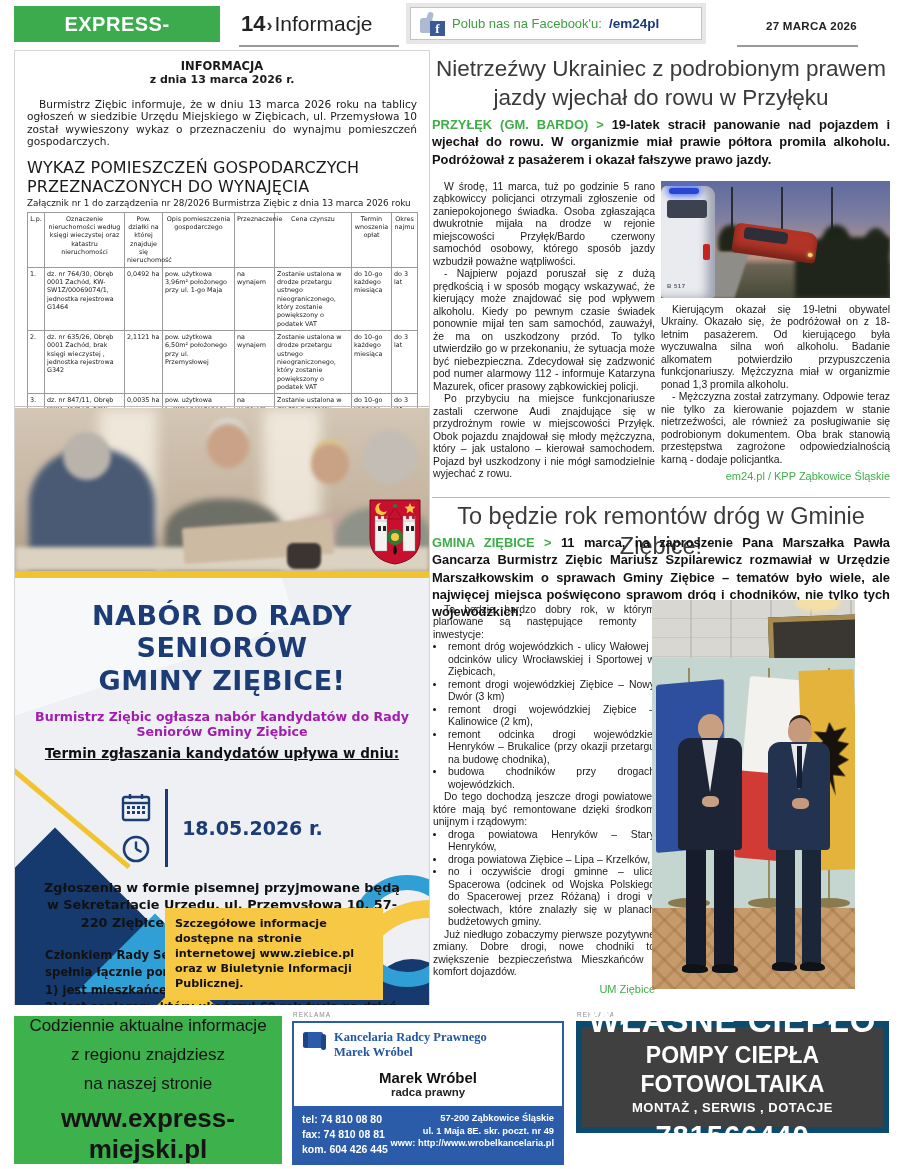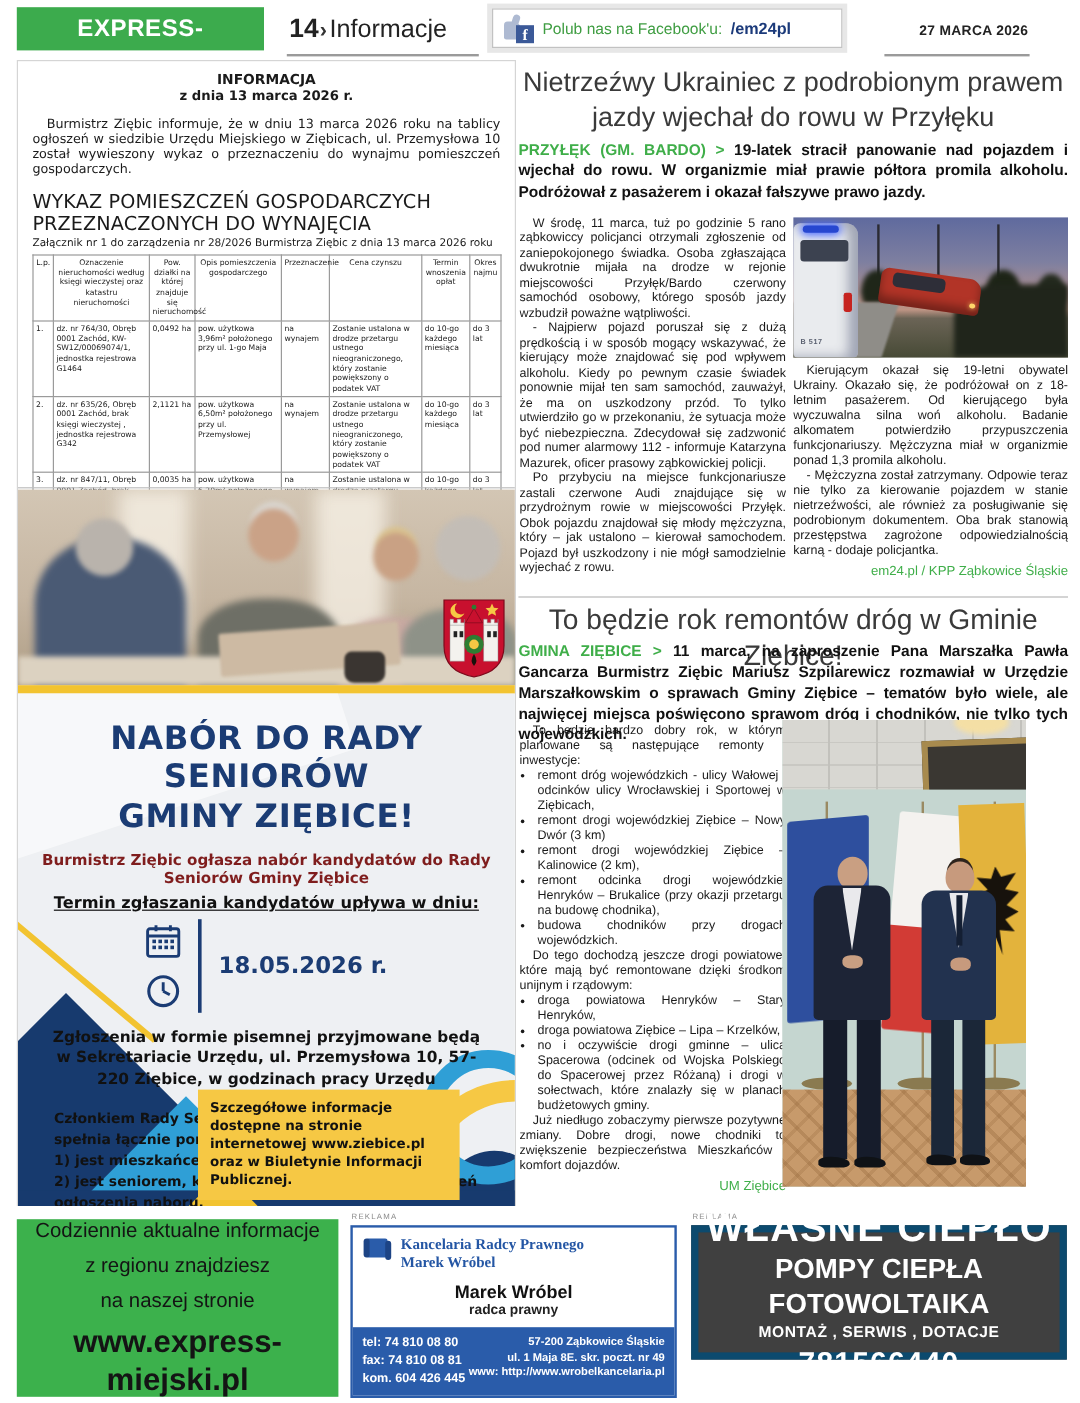--- a/index.html
+++ b/index.html
@@ -57,23 +57,23 @@
   .herb { position:absolute; right:8px; bottom:6px; width:52px; height:66px; z-index:3; }
 
   .yellow-strip { position:absolute; left:0; top:520px; width:100%; height:7px; background:#f2c330; }
 
   
   .promo { position:absolute; left:0; top:527px; width:100%; height:427px; background:#eef0f3; overflow:hidden;
            font-family:"DejaVu Sans", sans-serif; }
   .promo .z { position:relative; z-index:2; }
   .deco { position:absolute; z-index:1; }
   .promo-title { margin-top:22px; text-align:center; color:#1b3c74; font-weight:bold; font-size:27px; line-height:1.2; letter-spacing:.5px; }
-  .promo-sub { margin-top:12px; text-align:center; font-weight:bold; font-size:12.6px; color:#7f1d1d; }
+  .promo-sub { margin-top:12px; text-align:center; font-weight:bold; font-size:12.6px; color:#a21caf; }
   .promo-deadline { margin-top:6px; text-align:center; font-weight:bold; font-size:13.5px; color:#111; text-decoration:underline; }
-  .promo-when { margin-top:5px; display:flex; justify-content:center; align-items:center; gap:14px; }
+  .promo-when { margin-top:28px; display:flex; justify-content:center; align-items:center; gap:14px; }
   .when-icons { display:flex; flex-direction:column; gap:12px; align-items:center; }
   .when-div { width:3px; height:78px; background:#1b3c74; }
   .when-texts { display:flex; flex-direction:column; gap:18px; }
   .when-texts div { color:#1b3c74; font-weight:bold; font-size:19px; }
   .promo-submit { margin-top:12px; text-align:center; font-weight:bold; font-size:12.8px; line-height:1.35; color:#111; padding:0 28px; }
   .promo-cond { margin-top:16px; padding:0 30px; font-weight:bold; font-size:11.6px; line-height:1.5; color:#111; }
   .promo-infobox { position:absolute; left:150px; top:330px; width:218px; background:#f6c844; padding:8px 10px;
                    font-weight:bold; font-size:11.2px; line-height:1.35; color:#111; z-index:2; }
   .d-yline { left:-36px; top:232px; width:170px; height:5px; background:#f2c330; transform:rotate(40deg); }
   .d-navy { left:-70px; bottom:-88px; width:220px; height:220px; background:#173a6e; transform:rotate(45deg); }
@@ -175,21 +175,21 @@
                 display:flex; justify-content:space-between; padding:6px 8px; }
   .kanc-strip .cl { font-size:10.5px; font-weight:bold; line-height:1.45; }
   .kanc-strip .cr { font-size:9.3px; font-weight:bold; line-height:1.35; text-align:right; }
   .scroll-ic { width:26px; height:22px; flex:0 0 auto; }
   .ad-red { position:absolute; left:576px; top:1021px; width:313px; height:112px; background:#404040; border:6px solid #0c4a6e;
             display:flex; flex-direction:column; align-items:center; justify-content:center; gap:2px; color:#fff; font-weight:bold; }
   .ad-red .r1 { font-size:33px; letter-spacing:1px; }
   .ad-red .r2 { font-size:23px; }
   .ad-red .r3 { font-size:23px; }
   .ad-red .r4 { font-size:13px; letter-spacing:.5px; }
-  .ad-red .r5 { font-size:25px; margin-top:3px; letter-spacing:1px; }
+  .ad-red .r5 { font-size:29px; margin-top:3px; letter-spacing:1px; }
 </style>
 </head>
 <body>
 
 <div class="page">
 
   <div class="logo">EXPRESS-MIEJSKI.PL</div>
   <div class="pageinfo">
     <span class="pn">14</span><span class="chev">›</span><span class="sec">Informacje</span>
   </div>

